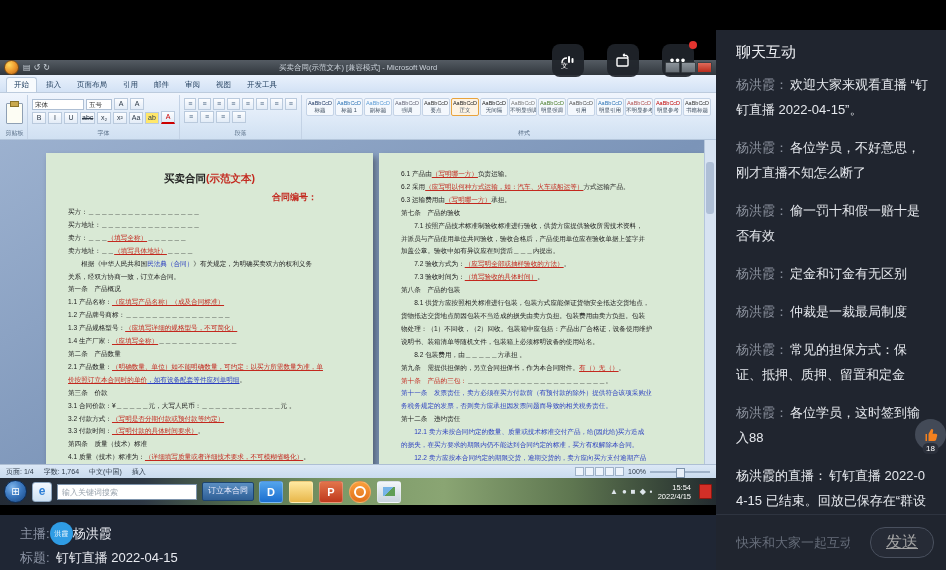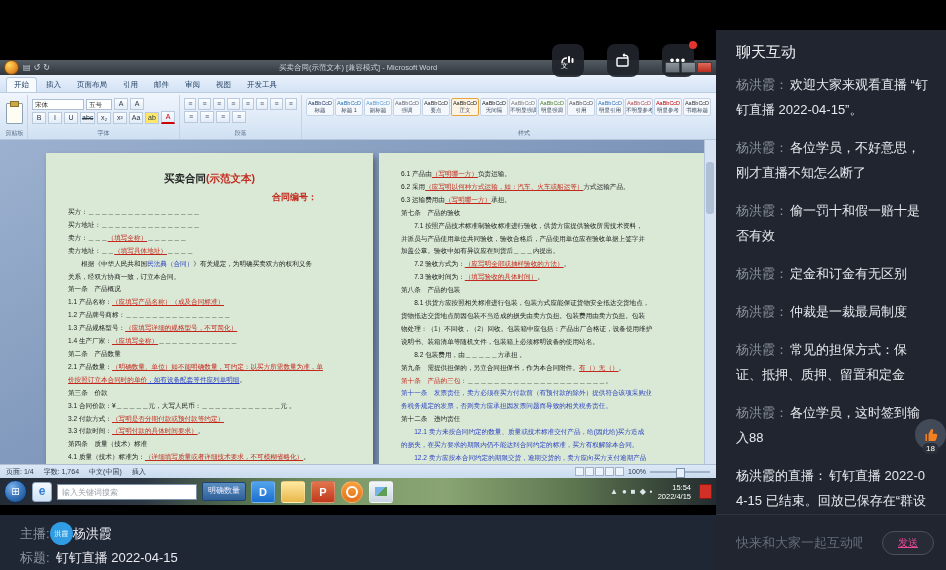--- a/index.html
+++ b/index.html
@@ -146,21 +146,21 @@
   .msg .mtext{color:#e5e8ed;}
   .msg.system .sender{color:#e5e8ed;}
   .like{position:absolute;right:0;bottom:64px;width:31px;height:31px;border-radius:50%;
         background:#434a57;display:flex;align-items:center;justify-content:center;}
   .like .badge{position:absolute;bottom:-4px;left:50%;transform:translateX(-50%);
                background:#2a2f3a;border-radius:6px;padding:0 4px;font-size:8px;color:#fff;line-height:11px;}
   .chat-inputbar{flex:none;height:55px;border-top:1px solid #2e3440;display:flex;align-items:center;
                  padding:0 12px 0 20px;gap:20px;}
   .chat-placeholder{flex:1;font-size:13px;color:#666d7a;white-space:nowrap;overflow:hidden;}
   .sendbtn{flex:none;padding:4px 15px;border:1px solid #49505e;border-radius:15px;background:#262b36;
-           color:#ec4899;font-size:10px;text-decoration:underline;}
+           color:#a3a3a3;font-size:16px;text-decoration:underline;}
 </style>
 </head>
 <body>
 
 <div class="app">
 
 
   <div class="left-col">
     <div class="screen">
 
@@ -381,21 +381,21 @@
                 <i></i>
               </span>
           </span>
         </div>
       </div>
 
       <div class="taskbar">
         <span class="startorb">⊞</span>
         <span class="ie-chip">e</span>
         <span class="tb-search">输入关键词搜索</span>
-        <span class="tb-searchbtn">明确数量</span>
+        <span class="tb-searchbtn">订立本合同</span>
         <span class="tbicons" id="tbicons">
             <span class="tbi dingtalk-icon">D</span>
             <span class="tbi folder-icon"></span>
             <span class="tbi powerpoint-icon">P</span>
             <span class="tbi camera-icon"></span>
             <span class="tbi photo-viewer-icon"></span>
           </span>
         <span class="tray" id="tray">
             <span>▲</span>
             <span>●</span>

